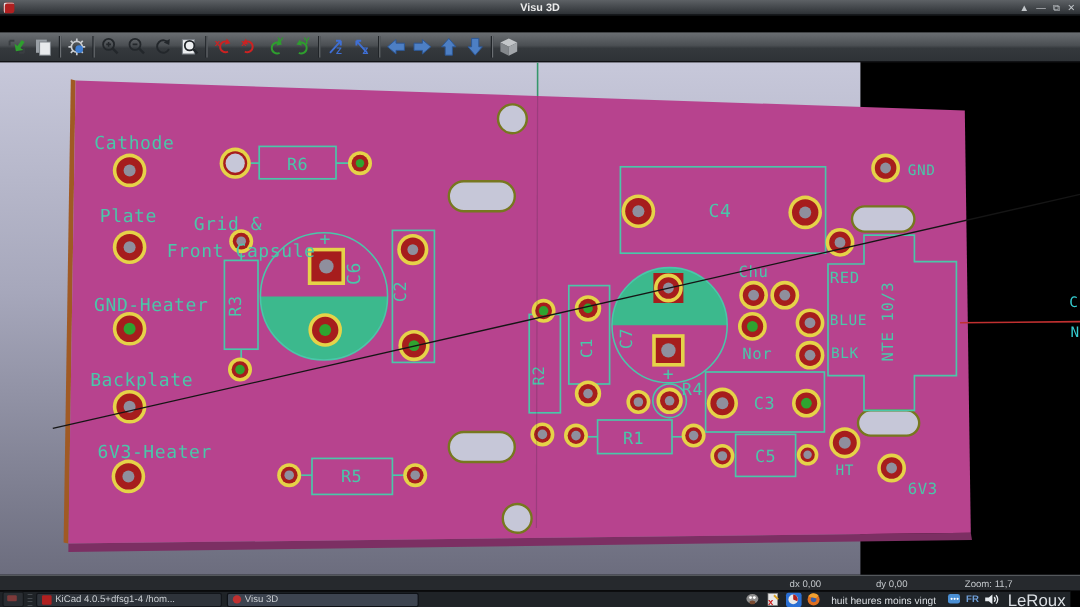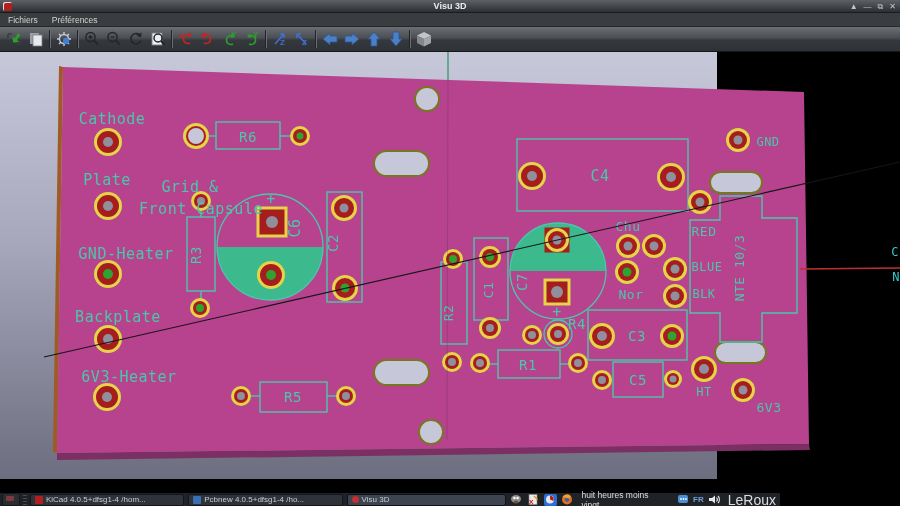--- a/index.html
+++ b/index.html
@@ -30,21 +30,21 @@
   .tb-sep{width:1px;height:18px;background:#202428;border-right:1px solid #6a6e72;margin:0 2px;}
   
   .viewport{position:absolute;top:52px;left:0;width:717px;height:427px;
     background:linear-gradient(#c7c8da 0%,#a6a7bb 45%,#6c6d7e 100%);}
   .viewport svg{display:block;}
   
   .statusbar{position:absolute;top:479px;left:0;width:900px;height:13px;background:#26292d;
     border-top:1px solid #54585c;box-sizing:border-box;color:#c3c7cb;font-size:8px;}
   .statusbar span{position:absolute;top:2px;}
   
-  .taskbar{position:absolute;top:492px;left:0;width:780px;height:14px;background:#1f2327;
+  .taskbar{position:absolute;top:492px;left:0;width:892px;height:14px;background:#1f2327;
     border-top:1px solid #000;box-sizing:border-box;display:flex;align-items:center;}
   .start-btn{width:16px;height:11px;margin-left:2px;background:#2a2e33;border:1px solid #15181b;
     border-radius:2px;position:relative;}
   .start-btn:after{content:"";position:absolute;left:3px;top:2px;width:8px;height:5px;
     background:#7d3a3a;border-radius:1px;}
   .tb-handle{width:4px;height:10px;margin:0 3px;
     background:repeating-linear-gradient(#454a4f 0 1px,transparent 1px 3px);}
   .task-btn{height:12px;width:155px;margin-right:4px;background:#2e333a;border:1px solid #12151a;
     border-radius:2px;display:flex;align-items:center;gap:3px;padding:0 4px;box-sizing:border-box;
     color:#c9cdd1;font-size:8px;white-space:nowrap;overflow:hidden;}
@@ -67,24 +67,20 @@
     <div class="win-icon"></div>
     <div class="win-title">Visu 3D</div>
     <div class="win-controls">
       <span>▲</span>
       <span>—</span>
       <span>⧉</span>
       <span>✕</span>
     </div>
   </div>
 
-  <div class="menubar">
-    <span class="menu-item">Fichiers</span>
-    <span class="menu-item">Préférences</span>
-  </div>
 
   <div class="toolbar">
     <div class="tb-btn">
       <svg width="18" height="18">
           <path d="M3,4 h4 M3,4 v4 M15,14 h-4 M15,14 v-4" stroke="#3a3e42" stroke-width="1.6" fill="none"></path>
           <path d="M13,3 L13,9 L16,9 L11.5,13.5 L7,9 L10,9 L10,3 Z" fill="#2e9e2e" transform="rotate(35 11 8)"></path>
         </svg>
     </div>
     <div class="tb-btn">
       <svg width="18" height="18">
@@ -391,31 +387,32 @@
         <text x="557" y="317" font-size="15" fill="#4ac7a9" text-anchor="middle" font-family="DejaVu Sans Mono, monospace" letter-spacing="0.5">+</text>
         <text x="895" y="256" font-size="12" fill="#35cdd1" text-anchor="middle" font-family="DejaVu Sans Mono, monospace" letter-spacing="0.5">C</text>
         <text x="896" y="281" font-size="12" fill="#35cdd1" text-anchor="middle" font-family="DejaVu Sans Mono, monospace" letter-spacing="0.5">N</text>
         <line x1="44" y1="357" x2="900" y2="162" stroke="#151515" stroke-width="1.1" stroke-opacity="1"></line>
         <line x1="800" y1="269" x2="900" y2="268" stroke="#c03030" stroke-width="1.3" stroke-opacity="1"></line>
         <line x1="448" y1="52" x2="448" y2="80" stroke="#35976b" stroke-width="1.3" stroke-opacity="1"></line>
         <line x1="448" y1="80" x2="447" y2="440" stroke="#222233" stroke-width="1" stroke-opacity="0.18"></line>
       </svg>
   </div>
 
+  <div class="statusbar">
+    <span style="left:658px">dx 0,00</span>
+    <span style="left:730px">dy 0,00</span>
+    <span style="left:804px">Zoom: 11,7</span>
+  </div>
 
   <div class="taskbar">
     <div class="start-btn"></div>
     <div class="tb-handle"></div>
     <div class="task-btn">
       <span class="task-ico" style="background:#b02020"></span>
       <span>KiCad 4.0.5+dfsg1-4 /hom...</span>
-    </div>
-    <div class="task-btn">
-      <span class="task-ico" style="background:#3a6fb4"></span>
-      <span>Pcbnew 4.0.5+dfsg1-4 /ho...</span>
     </div>
     <div class="task-btn active" style="width:160px">
       <span class="task-ico" style="background:#c03030;border-radius:50%;width:7px;height:7px"></span>
       <span>Visu 3D</span>
     </div>
     <div class="tray">
       <div class="tray-ico">
         <svg width="12" height="11">
             <ellipse cx="6" cy="5" rx="5" ry="4" fill="#8d8d8d"></ellipse>
             <circle cx="4.4" cy="4" r="1.2" fill="#fff"></circle>

